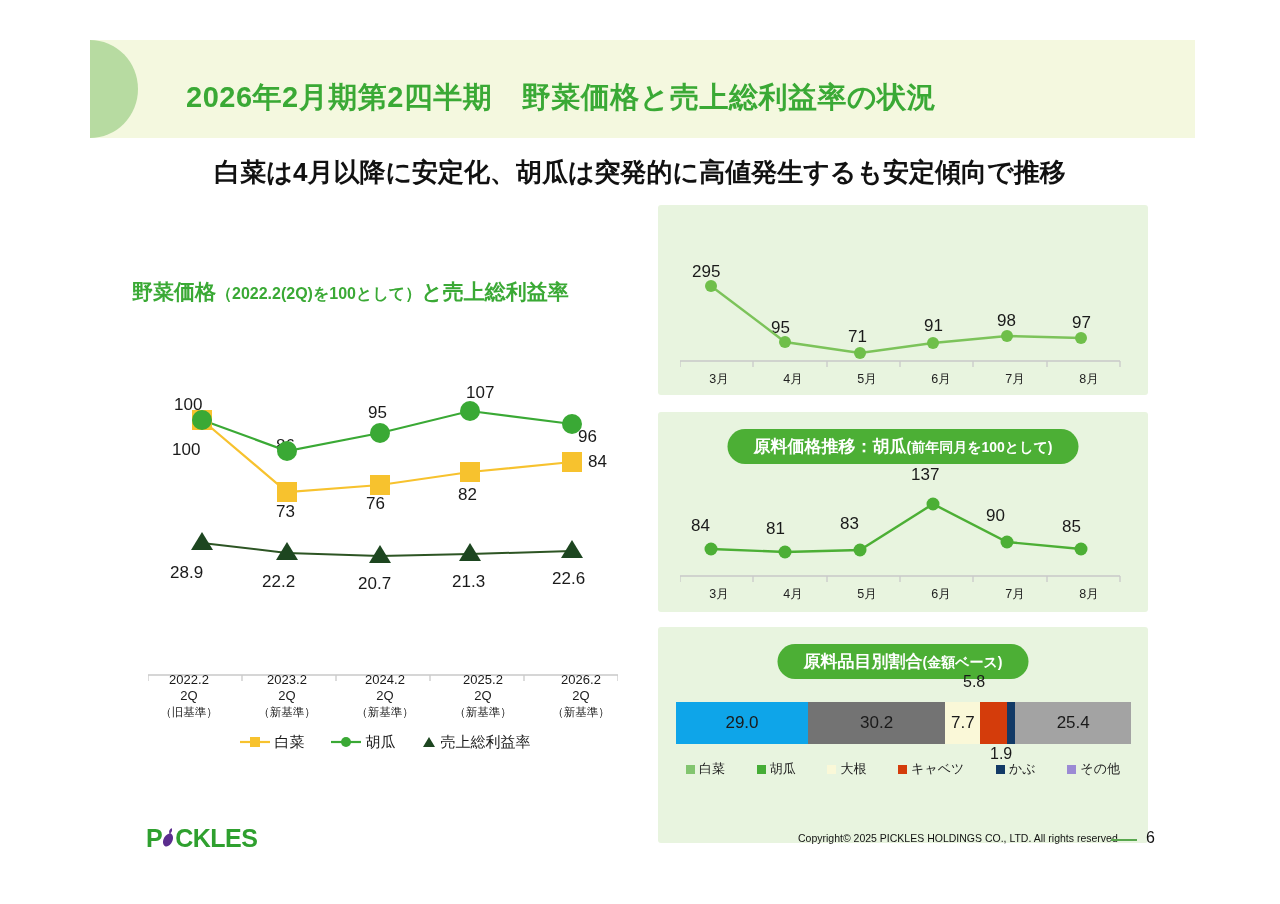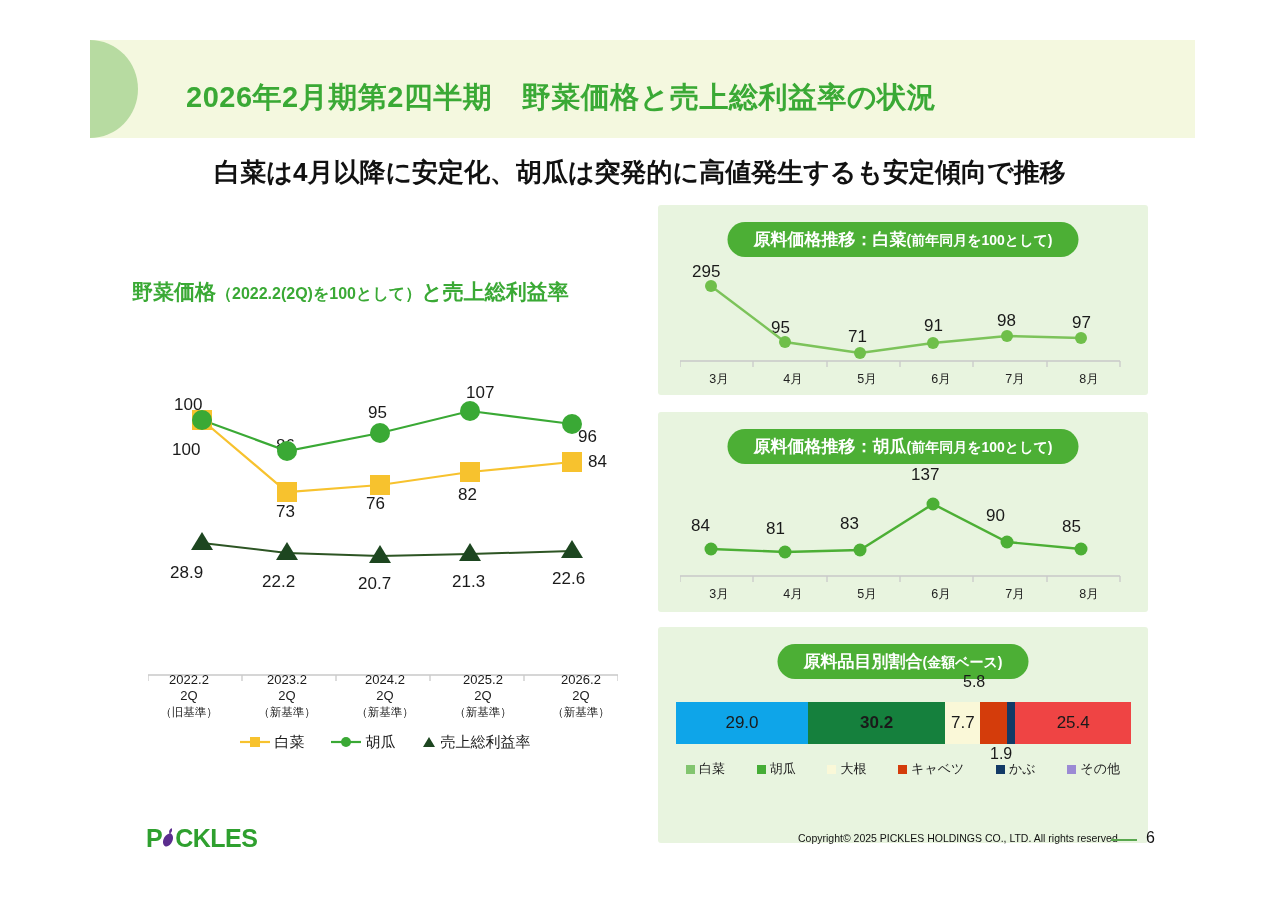--- a/index.html
+++ b/index.html
@@ -384,23 +384,20 @@
     <span>
       <svg width="14" height="12" viewBox="0 0 14 12">
           <polygon points="7,1 13,11 1,11" fill="#1d4620"></polygon>
         </svg>
     </span>
     <span>売上総利益率</span>
   </div>
 </div>
 
 <div class="panel" id="panel-hakusai">
-  <div class="pill">
-    <span>原料価格推移：白菜</span><span class="small">(前年同月を100として)</span>
-  </div>
 
   <div class="mini-label" style="left:34px; top:57px;">295</div>
   <div class="mini-label" style="left:113px; top:113px;">95</div>
   <div class="mini-label" style="left:190px; top:122px;">71</div>
   <div class="mini-label" style="left:266px; top:111px;">91</div>
   <div class="mini-label" style="left:339px; top:106px;">98</div>
   <div class="mini-label" style="left:414px; top:108px;">97</div>
 
   <div class="mini-plot" style="top:60px;">
     <svg width="446" height="95" viewBox="0 0 446 95">
@@ -487,25 +484,25 @@
 <div class="panel" id="panel-ratio">
   <div class="pill">
     <span>原料品目別割合</span><span class="small">(金額ベース)</span>
   </div>
 
   <div class="callout" style="left:305px; top:46px;">5.8</div>
   <div class="callout" style="left:332px; top:118px;">1.9</div>
 
   <div class="stack-wrap">
     <div class="seg" style="width:29.0%; background:#0ea5e9;">29.0</div>
-    <div class="seg" style="width:30.2%; background:#15803d;font-weight:bold;">30.2</div>
+    <div class="seg" style="width:30.2%; background:#737373;">30.2</div>
     <div class="seg" style="width:7.7%; background:#faf8d8;">7.7</div>
     <div class="seg" style="width:5.8%; background:#d43c0b;"></div>
     <div class="seg" style="width:1.9%; background:#123a66;"></div>
-    <div class="seg" style="width:25.4%; background:#ef4444;">25.4</div>
+    <div class="seg" style="width:25.4%; background:#a3a3a3;">25.4</div>
   </div>
 
   <div class="ratio-legend">
     <div class="rl-item">
       <span class="rl-swatch" style="background:#82c56f;"></span>
       <span>白菜</span>
     </div>
     <div class="rl-item">
       <span class="rl-swatch" style="background:#45ad36;"></span>
       <span>胡瓜</span>

